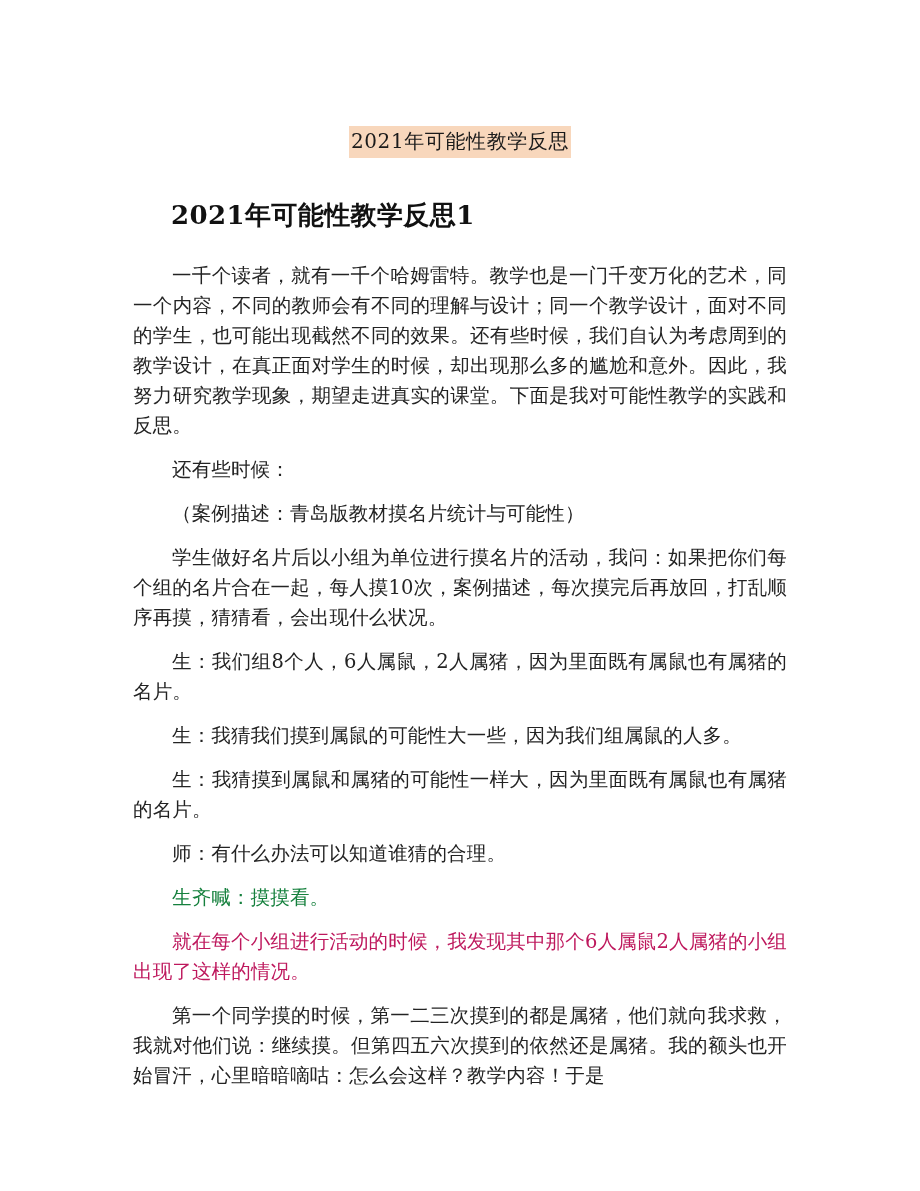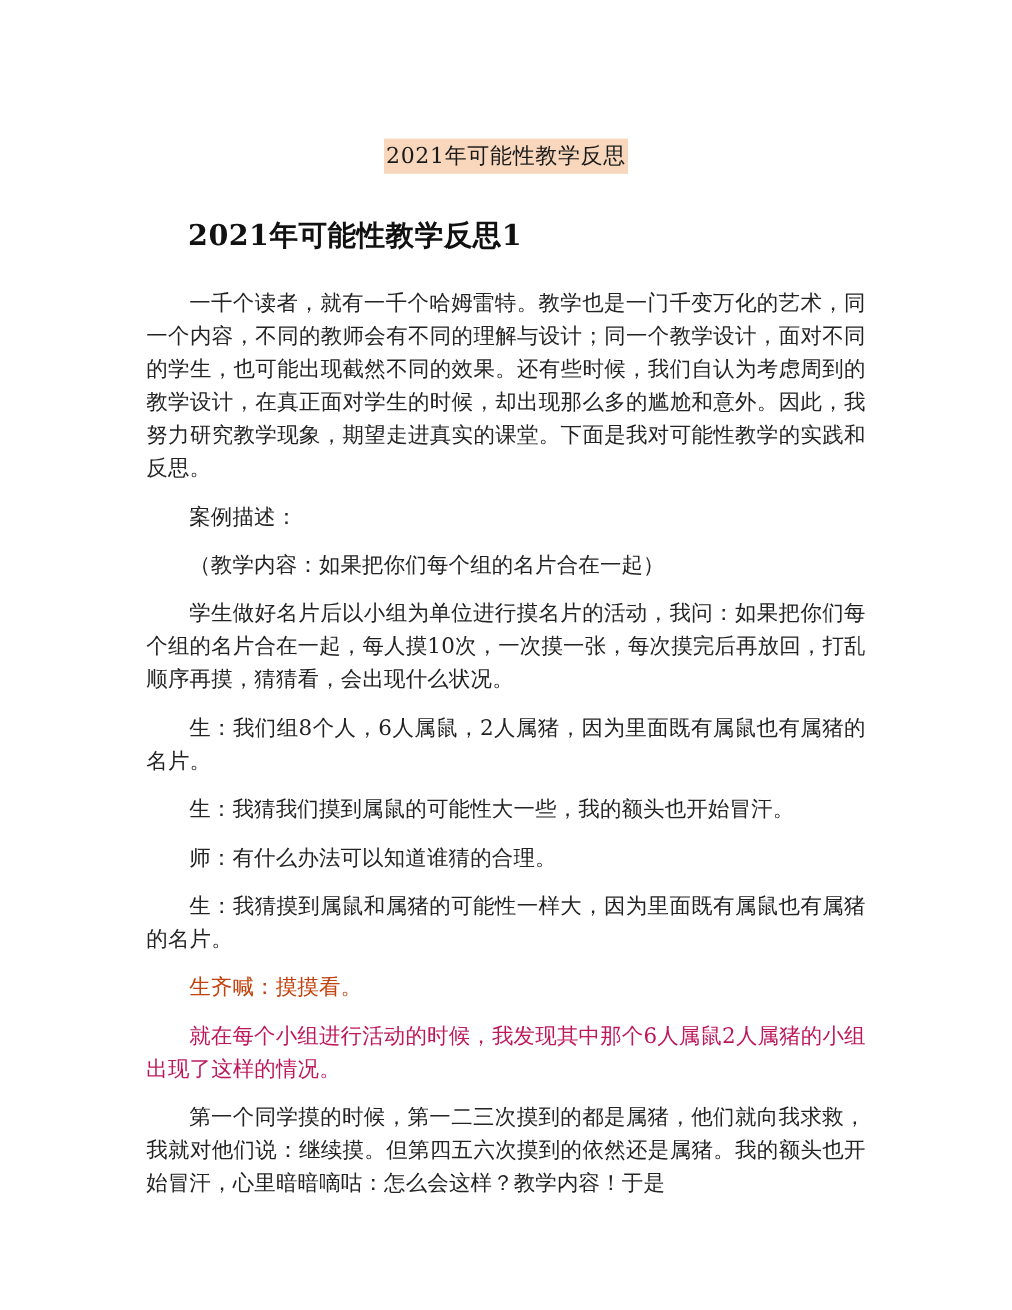--- a/index.html
+++ b/index.html
@@ -94,26 +94,26 @@
     </div>
 
     <div class="spacer-title-to-sub"></div>
 
     <div class="sub-heading">2021年可能性教学反思1</div>
 
     <div class="spacer-sub-to-body"></div>
 
     <div id="paragraphs">
         <div class="para" style="color: rgb(35, 35, 35);">一千个读者，就有一千个哈姆雷特。教学也是一门千变万化的艺术，同一个内容，不同的教师会有不同的理解与设计；同一个教学设计，面对不同的学生，也可能出现截然不同的效果。还有些时候，我们自认为考虑周到的教学设计，在真正面对学生的时候，却出现那么多的尴尬和意外。因此，我努力研究教学现象，期望走进真实的课堂。下面是我对可能性教学的实践和反思。</div>
-        <div class="para" style="color: rgb(35, 35, 35);">案例描述：</div>
-        <div class="para" style="color: rgb(35, 35, 35);">（教学内容：如果把你们每个组的名片合在一起）</div>
-        <div class="para" style="color: rgb(35, 35, 35);">学生做好名片后以小组为单位进行摸名片的活动，我问：如果把你们每个组的名片合在一起，每人摸10次，一次摸一张，每次摸完后再放回，打乱顺序再摸，猜猜看，会出现什么状况。</div>
+        <div class="para" style="color: rgb(35, 35, 35);">还有些时候：</div>
+        <div class="para" style="color: rgb(35, 35, 35);">（案例描述：青岛版教材摸名片统计与可能性）</div>
+        <div class="para" style="color: rgb(35, 35, 35);">学生做好名片后以小组为单位进行摸名片的活动，我问：如果把你们每个组的名片合在一起，每人摸10次，案例描述，每次摸完后再放回，打乱顺序再摸，猜猜看，会出现什么状况。</div>
         <div class="para" style="color: rgb(35, 35, 35);">生：我们组8个人，6人属鼠，2人属猪，因为里面既有属鼠也有属猪的名片。</div>
-        <div class="para" style="color: rgb(35, 35, 35);">生：我猜我们摸到属鼠的可能性大一些，我的额头也开始冒汗。</div>
+        <div class="para" style="color: rgb(35, 35, 35);">生：我猜我们摸到属鼠的可能性大一些，因为我们组属鼠的人多。</div>
+        <div class="para" style="color: rgb(35, 35, 35);">生：我猜摸到属鼠和属猪的可能性一样大，因为里面既有属鼠也有属猪的名片。</div>
         <div class="para" style="color: rgb(35, 35, 35);">师：有什么办法可以知道谁猜的合理。</div>
-        <div class="para" style="color: rgb(35, 35, 35);">生：我猜摸到属鼠和属猪的可能性一样大，因为里面既有属鼠也有属猪的名片。</div>
-        <div class="para" style="color: #c2410c;">生齐喊：摸摸看。</div>
+        <div class="para" style="color: #15803d;">生齐喊：摸摸看。</div>
         <div class="para" style="color: #be185d;">就在每个小组进行活动的时候，我发现其中那个6人属鼠2人属猪的小组出现了这样的情况。</div>
         <div class="para" style="color: rgb(35, 35, 35);">第一个同学摸的时候，第一二三次摸到的都是属猪，他们就向我求救，我就对他们说：继续摸。但第四五六次摸到的依然还是属猪。我的额头也开始冒汗，心里暗暗嘀咕：怎么会这样？教学内容！于是</div>
       </div>
 
   </div>
 </div>
 
 </body></html>

